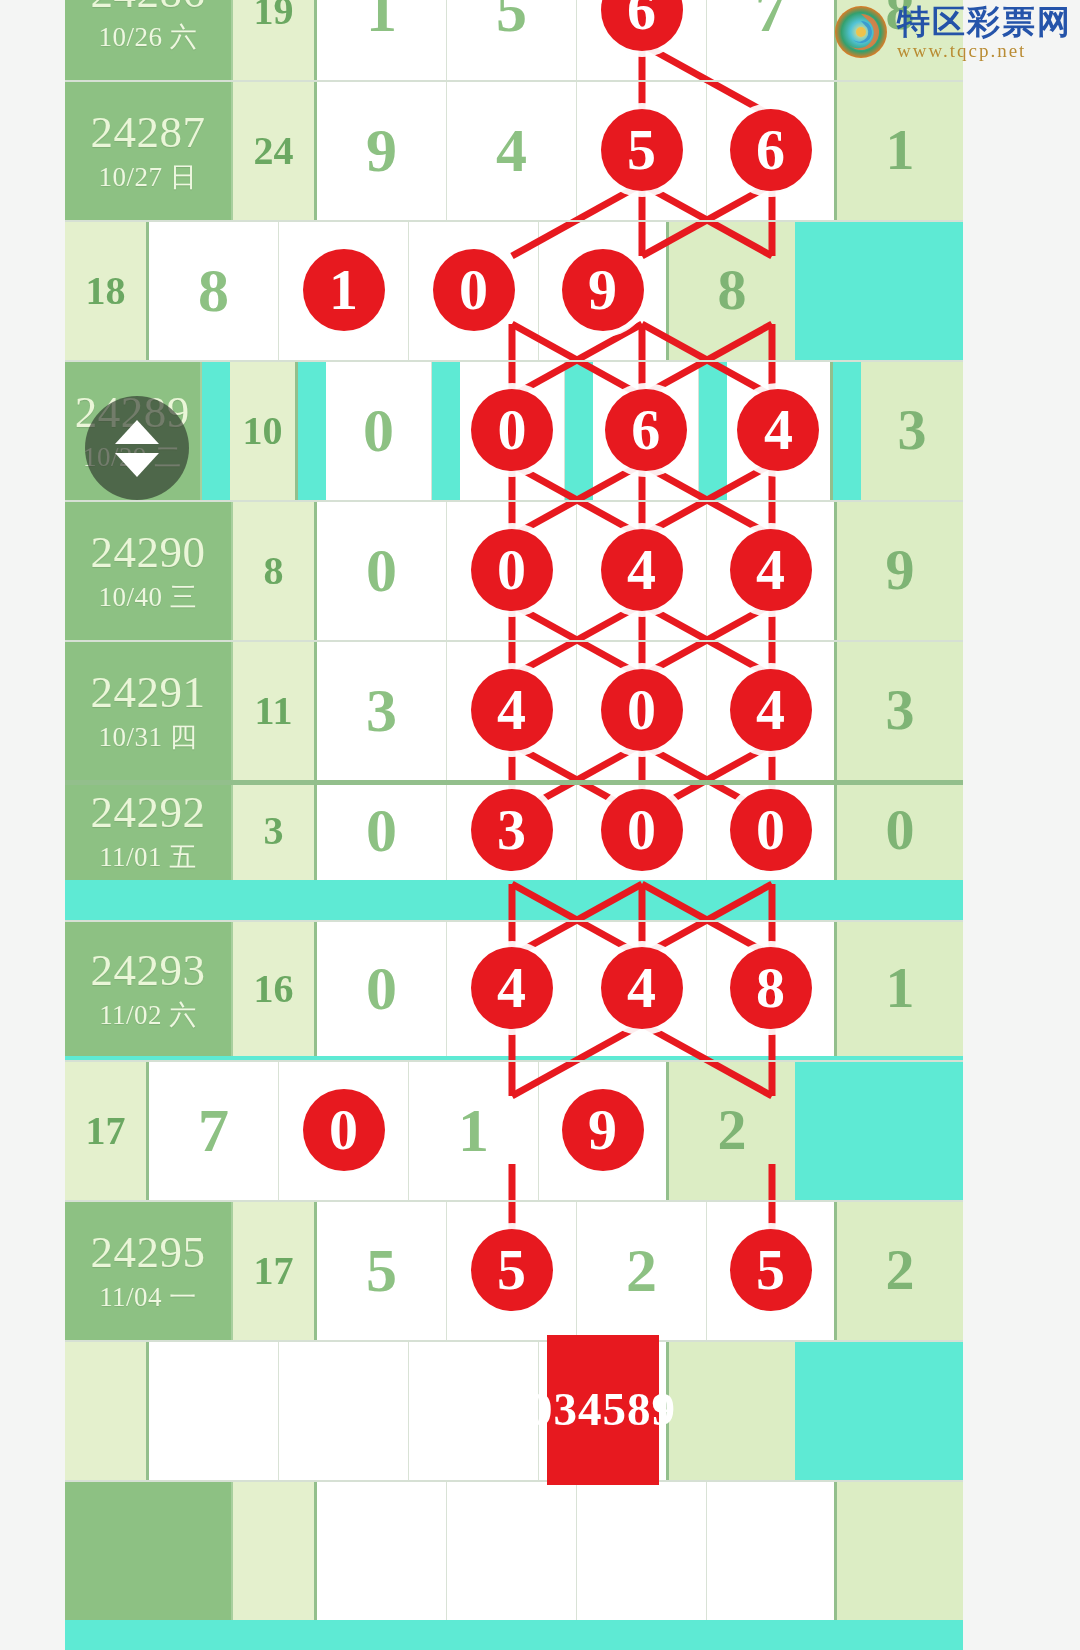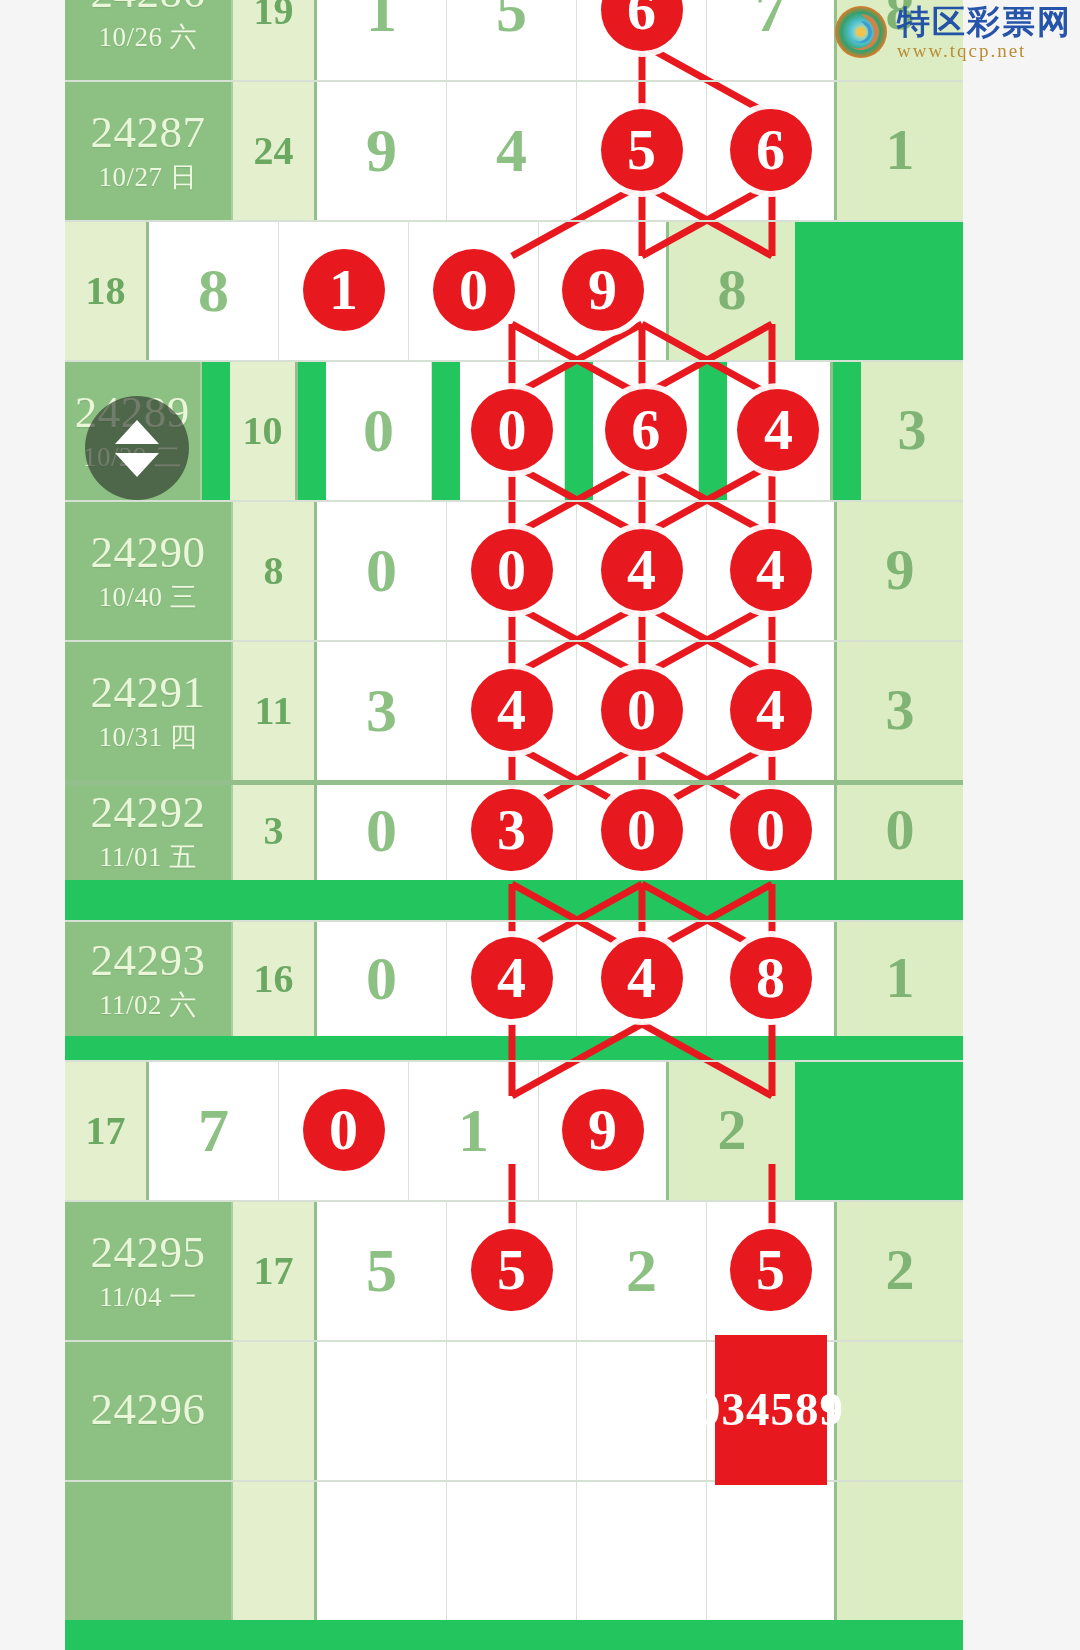--- a/index.html
+++ b/index.html
@@ -6,21 +6,21 @@
   body{
     width:1080px;height:1650px;
     background:#f4f5f4;
     font-family:"Liberation Serif","DejaVu Serif",serif;
     overflow:hidden;
     position:relative;
   }
   #board{
     position:absolute;
     left:65px; top:0; width:898px; height:1650px;
-    background:#22c55e;
+    background:#5eead4;
     overflow:hidden;
     text-decoration:underline;
   }
   .row{
     position:absolute;
     left:0; width:898px;
     display:flex;
     box-sizing:border-box;
   }
   .cell{
@@ -316,21 +316,21 @@
         <div class="cell c-num">
           <div class="ball">0</div>
         </div>
         <div class="cell c-num last-num">
           <div class="ball">0</div>
         </div>
         <div class="cell c-tail">
           <span class="tail-val">0</span>
         </div>
       </div>
-      <div class="row" style="top: 920px; height: 116px;">
+      <div class="row" style="top: 920px; height: 136px;">
         <div class="cell c-issue">
           <div class="issue-no">24293</div>
           <div class="issue-date">11/02 六</div>
         </div>
         <div class="cell c-sum">
           <span class="sum-val">16</span>
         </div>
         <div class="cell c-num">
           <span class="num-plain">0</span>
         </div>
@@ -385,23 +385,20 @@
           <span class="num-plain">2</span>
         </div>
         <div class="cell c-num last-num">
           <div class="ball">5</div>
         </div>
         <div class="cell c-tail">
           <span class="tail-val">2</span>
         </div>
       </div>
       <div class="row" style="top: 1340px; height: 140px;">
-        <div class="cell c-issue">
-          <div class="issue-no">24296</div>
-        </div>
         <div class="cell c-sum">
           <span class="sum-val"></span>
         </div>
         <div class="cell c-num"></div>
         <div class="cell c-num"></div>
         <div class="cell c-num"></div>
         <div class="cell c-num last-num">
           <div class="pred">
             <span>034</span>
             <span>589</span>

